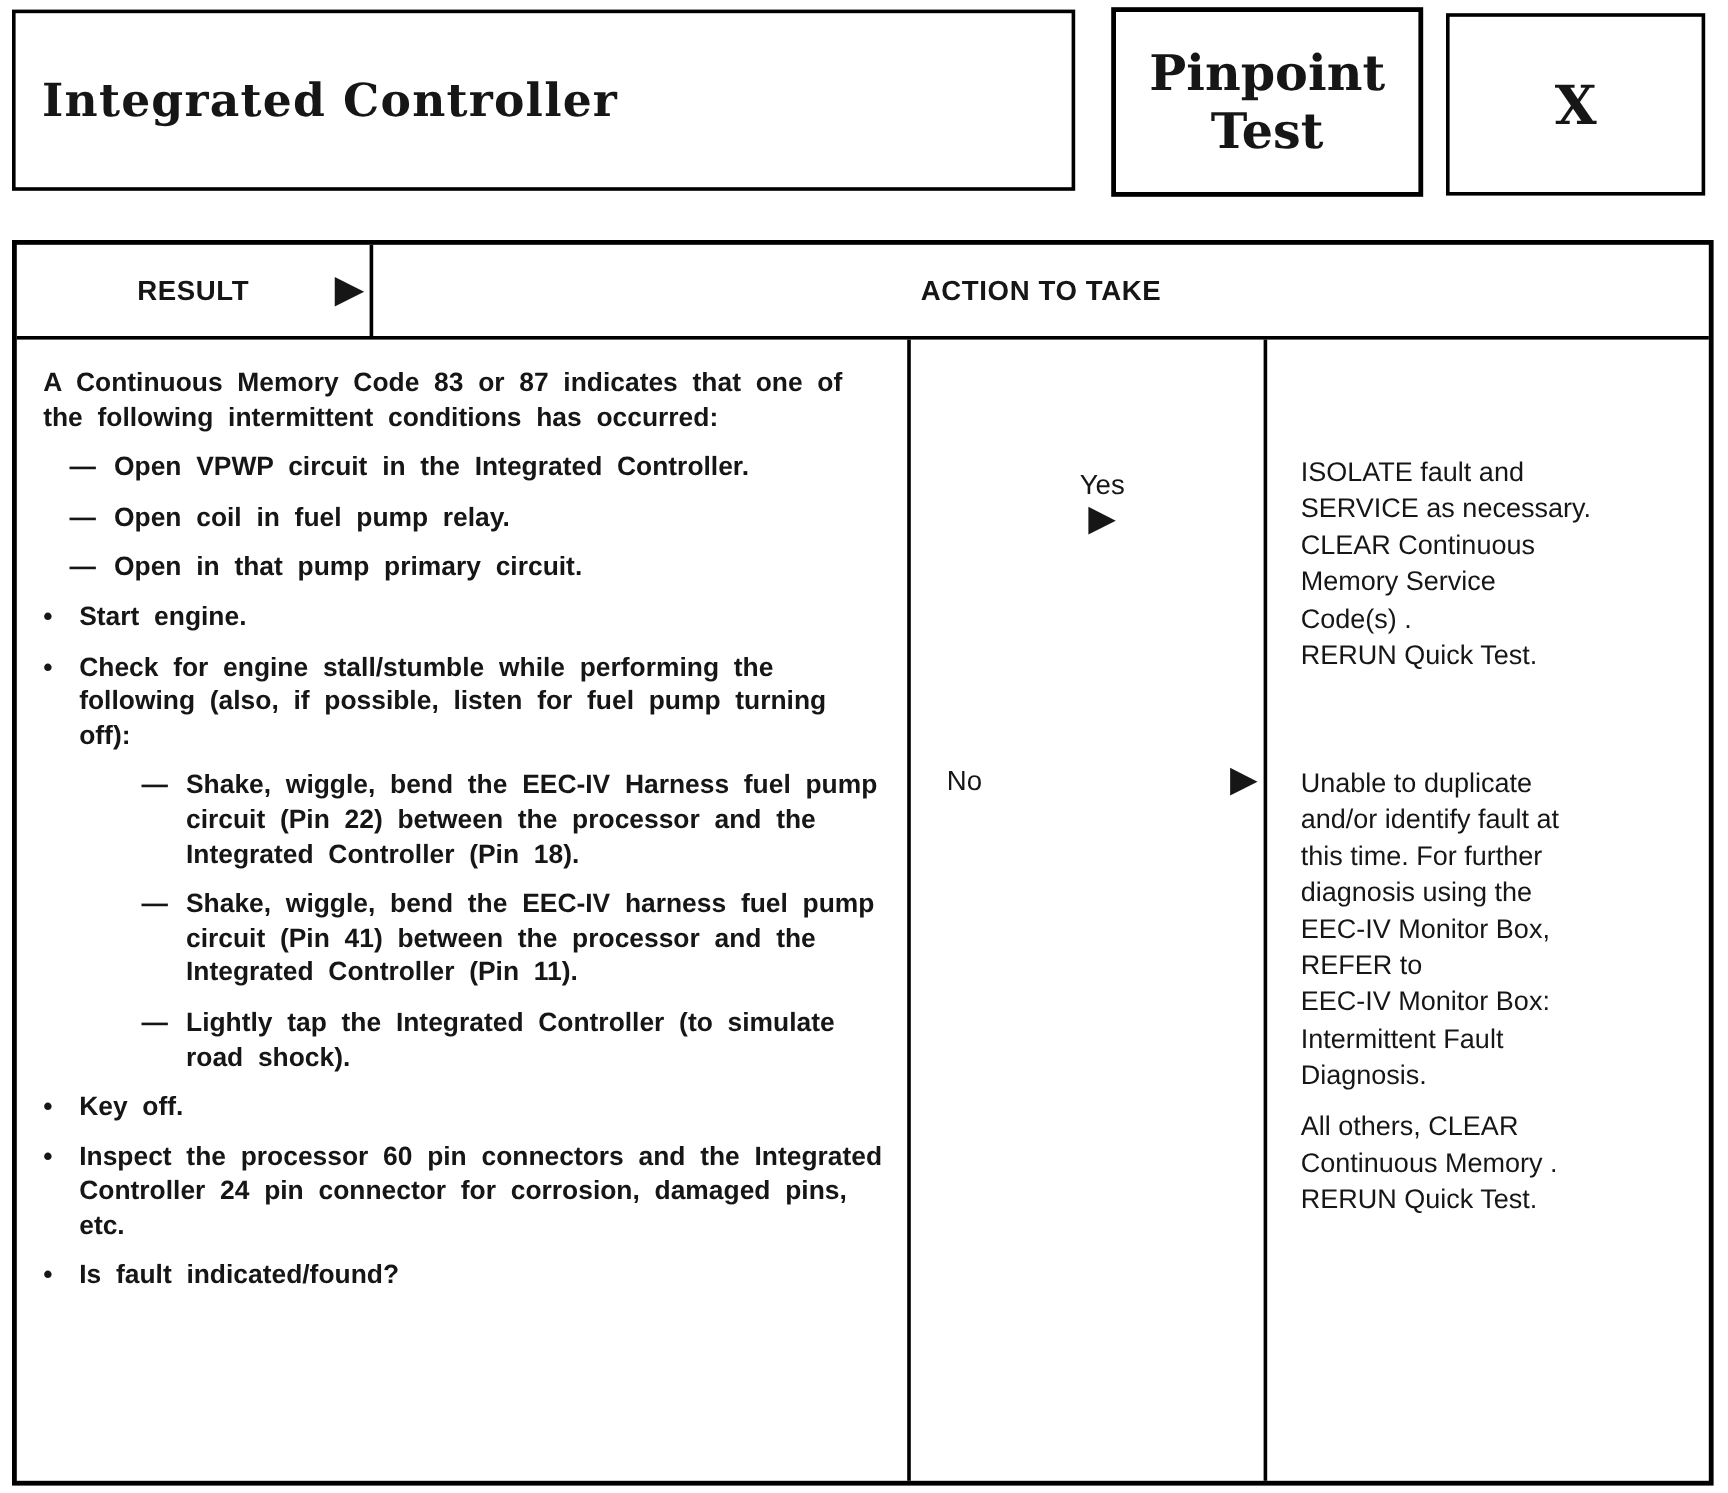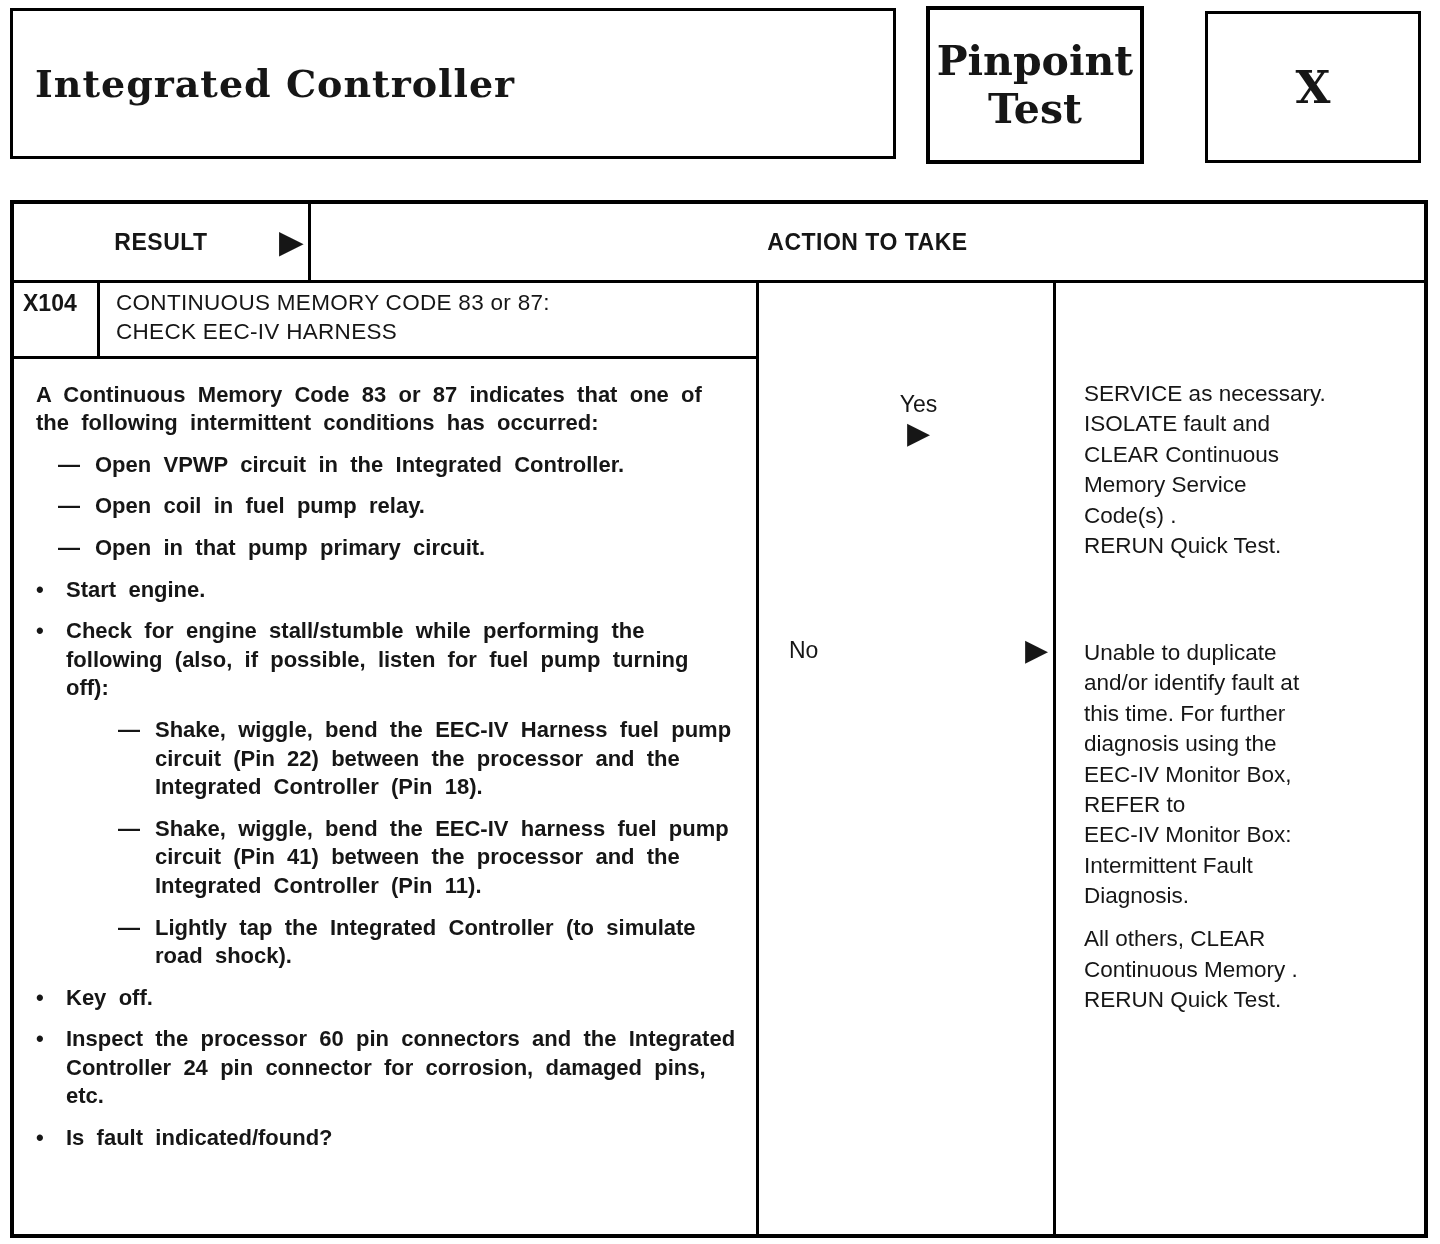--- a/index.html
+++ b/index.html
@@ -22,21 +22,21 @@
     background: #fff;
   }
   .title-text {
     font-family: "DejaVu Serif", serif;
     font-weight: bold;
     font-size: 38px;
     letter-spacing: 1px;
   }
   .pinpoint-box {
     position: absolute; left: 926px; top: 6px;
-    width: 218px; height: 158px;
+    width: 260px; height: 158px;
     border: 4px solid #000;
     display: flex; flex-direction: column;
     align-items: center; justify-content: center;
     background: #fff;
   }
   .pinpoint-line {
     font-family: "DejaVu Serif", serif;
     font-weight: bold;
     font-size: 41px;
     line-height: 1.18;
@@ -166,27 +166,20 @@
       <span>RESULT</span>
       <span class="th-result-arrow">▶</span>
     </div>
     <div class="th col3">ACTION TO TAKE</div>
   </div>
 
   <div class="tbody">
 
     <div class="bcol1">
 
-      <div class="step-header">
-        <div class="step-id">X104</div>
-        <div class="step-title">
-          <div>CONTINUOUS MEMORY CODE 83 or 87:</div>
-          <div>CHECK EEC-IV HARNESS</div>
-        </div>
-      </div>
 
       <div class="items">
 
         <div class="item plain">
           <span>A Continuous Memory Code 83 or 87 indicates that one of the following intermittent conditions has occurred:</span>
         </div>
 
         <div class="item d1">
           <span class="marker">—</span>
           <span>Open VPWP circuit in the Integrated Controller.</span>
@@ -248,22 +241,22 @@
       </div>
       <div class="result-row result-no">
         <span>No</span>
         <span class="result-arrow">▶</span>
       </div>
     </div>
 
     <div class="bcol3">
 
       <div class="action-block action-yes">
+        <div class="action-line">ISOLATE fault and</div>
         <div class="action-line">SERVICE as necessary.</div>
-        <div class="action-line">ISOLATE fault and</div>
         <div class="action-line">CLEAR Continuous</div>
         <div class="action-line">Memory Service</div>
         <div class="action-line">Code(s) .</div>
         <div class="action-line">RERUN Quick Test.</div>
       </div>
 
       <div class="action-block action-no">
         <div class="action-line">Unable to duplicate</div>
         <div class="action-line">and/or identify fault at</div>
         <div class="action-line">this time. For further</div>

